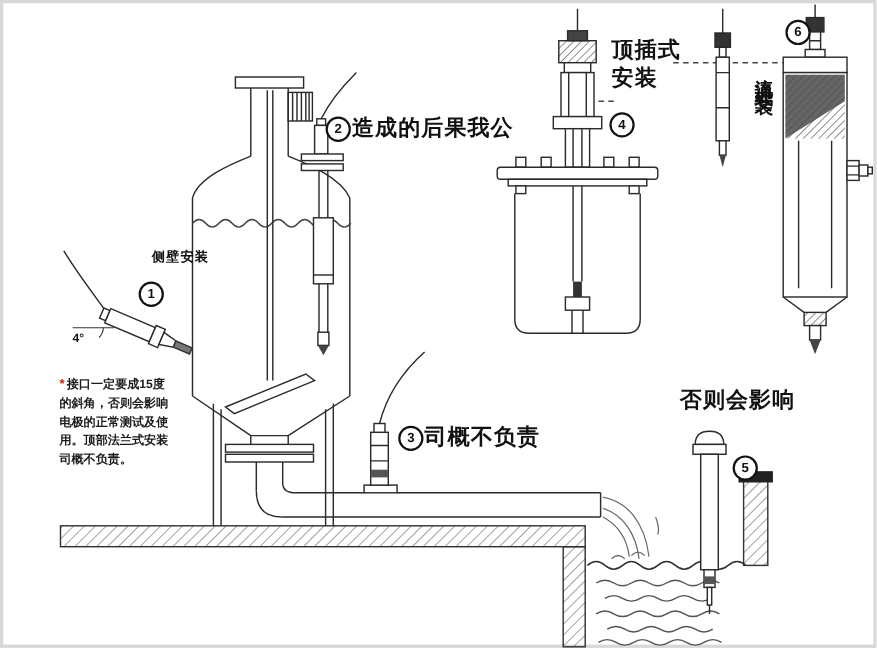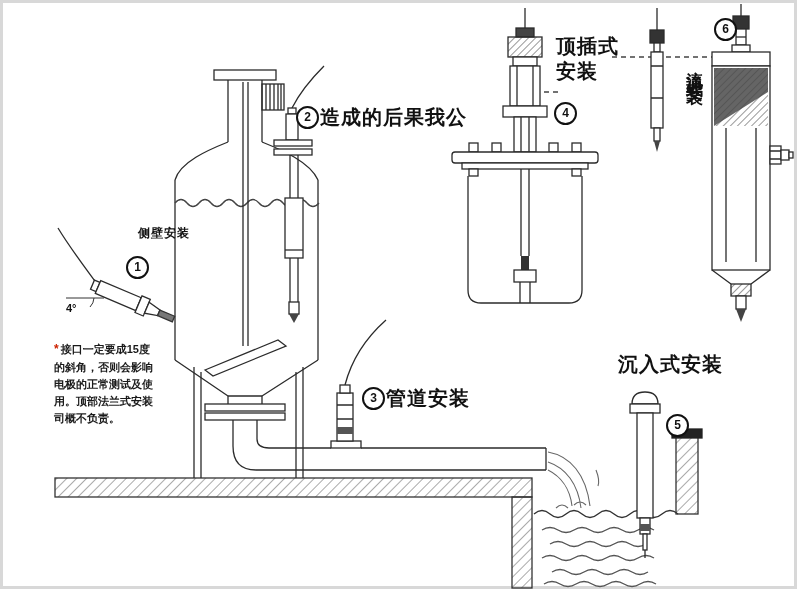--- a/index.html
+++ b/index.html
@@ -225,25 +225,25 @@
   <div class="note" style="left:54px;top:340px"><span class="star" style="color: rgb(204, 34, 0);">*</span><span class="body">接口一定要成15度
 的斜角，否则会影响
 电极的正常测试及使
 用。顶部法兰式安装
 司概不负责。</span></div>
 
   <div class="numc" style="left:296px;top:106px">2</div>
   <div class="lbl" style="left:320px;top:105px">造成的后果我公</div>
 
   <div class="numc" style="left:362px;top:387px">3</div>
-  <div class="lbl" style="left:386px;top:386px">管道安装</div>
+  <div class="lbl" style="left:386px;top:386px">司概不负责</div>
 
   <div class="lbl" style="left:556px;top:34px">顶插式
 安装</div>
   <div class="numc" style="left:554px;top:102px">4</div>
 
-  <div class="lbl" style="left:618px;top:352px">沉入式安装</div>
+  <div class="lbl" style="left:618px;top:352px">否则会影响</div>
   <div class="numc" style="left:666px;top:414px">5</div>
 
   <div class="numc" style="left:714px;top:18px">6</div>
   <div class="vlbl" style="left:686px;top:58px">流通式安装</div>
 
 </div>
 
 </body></html>

